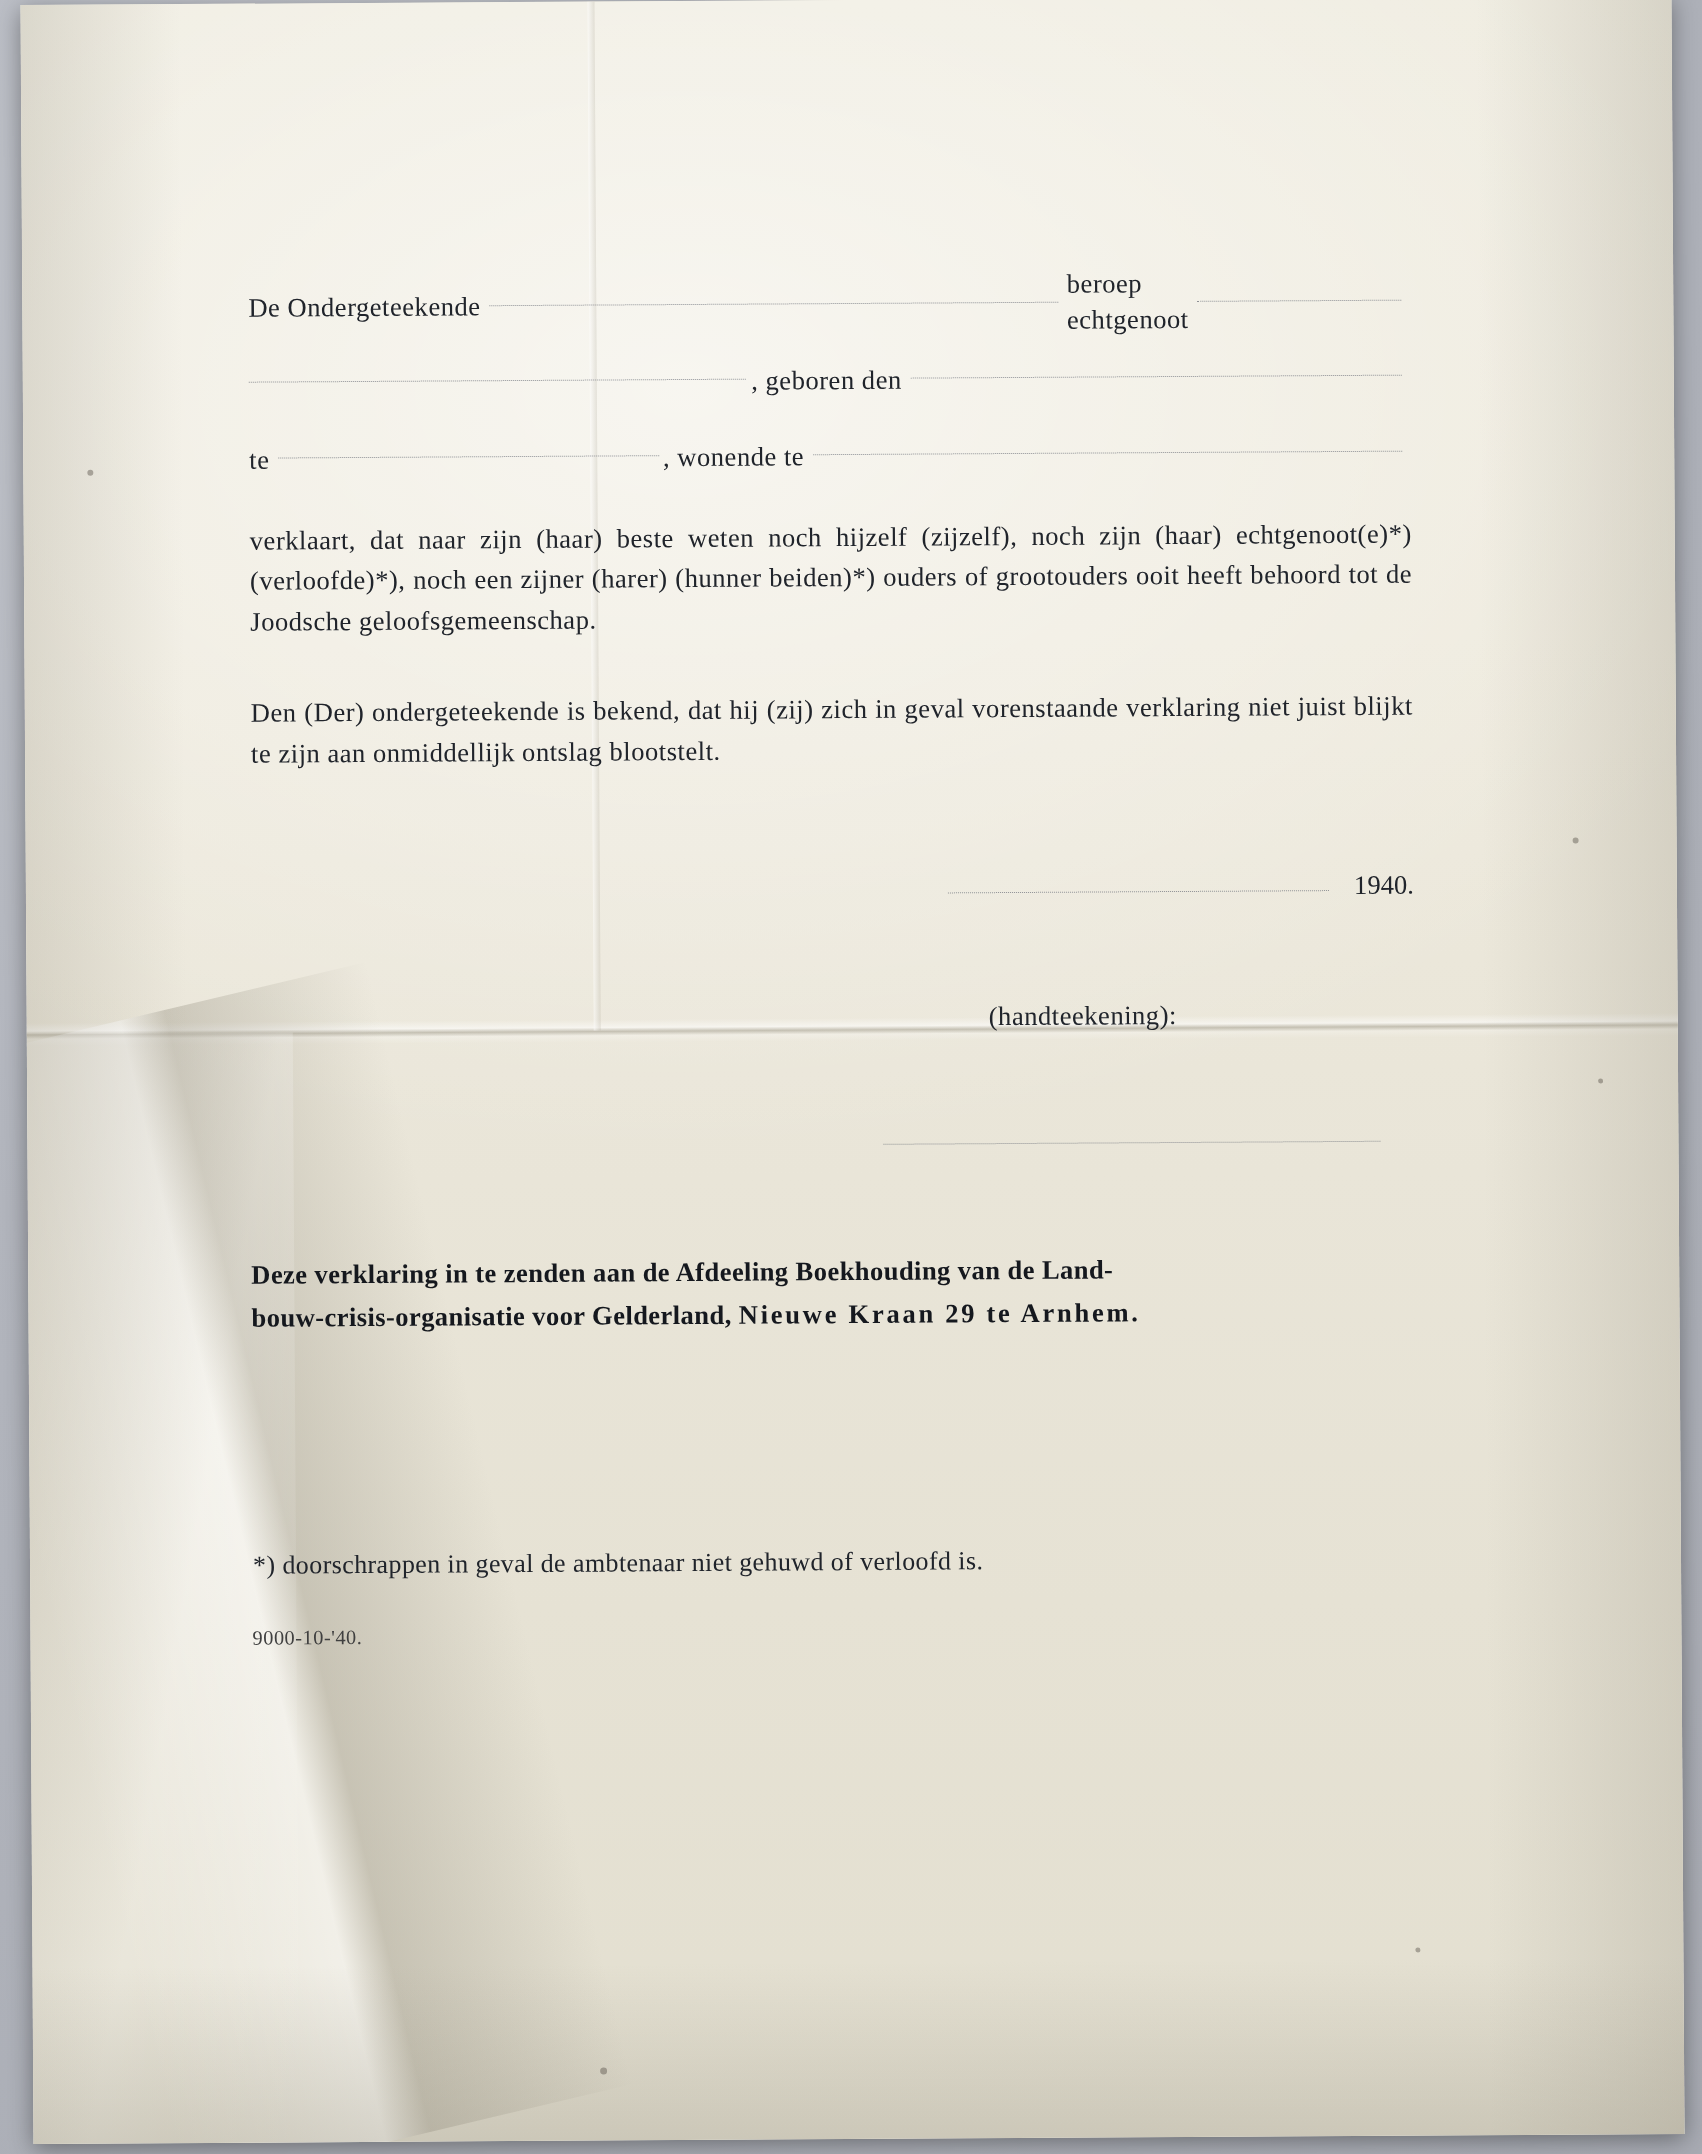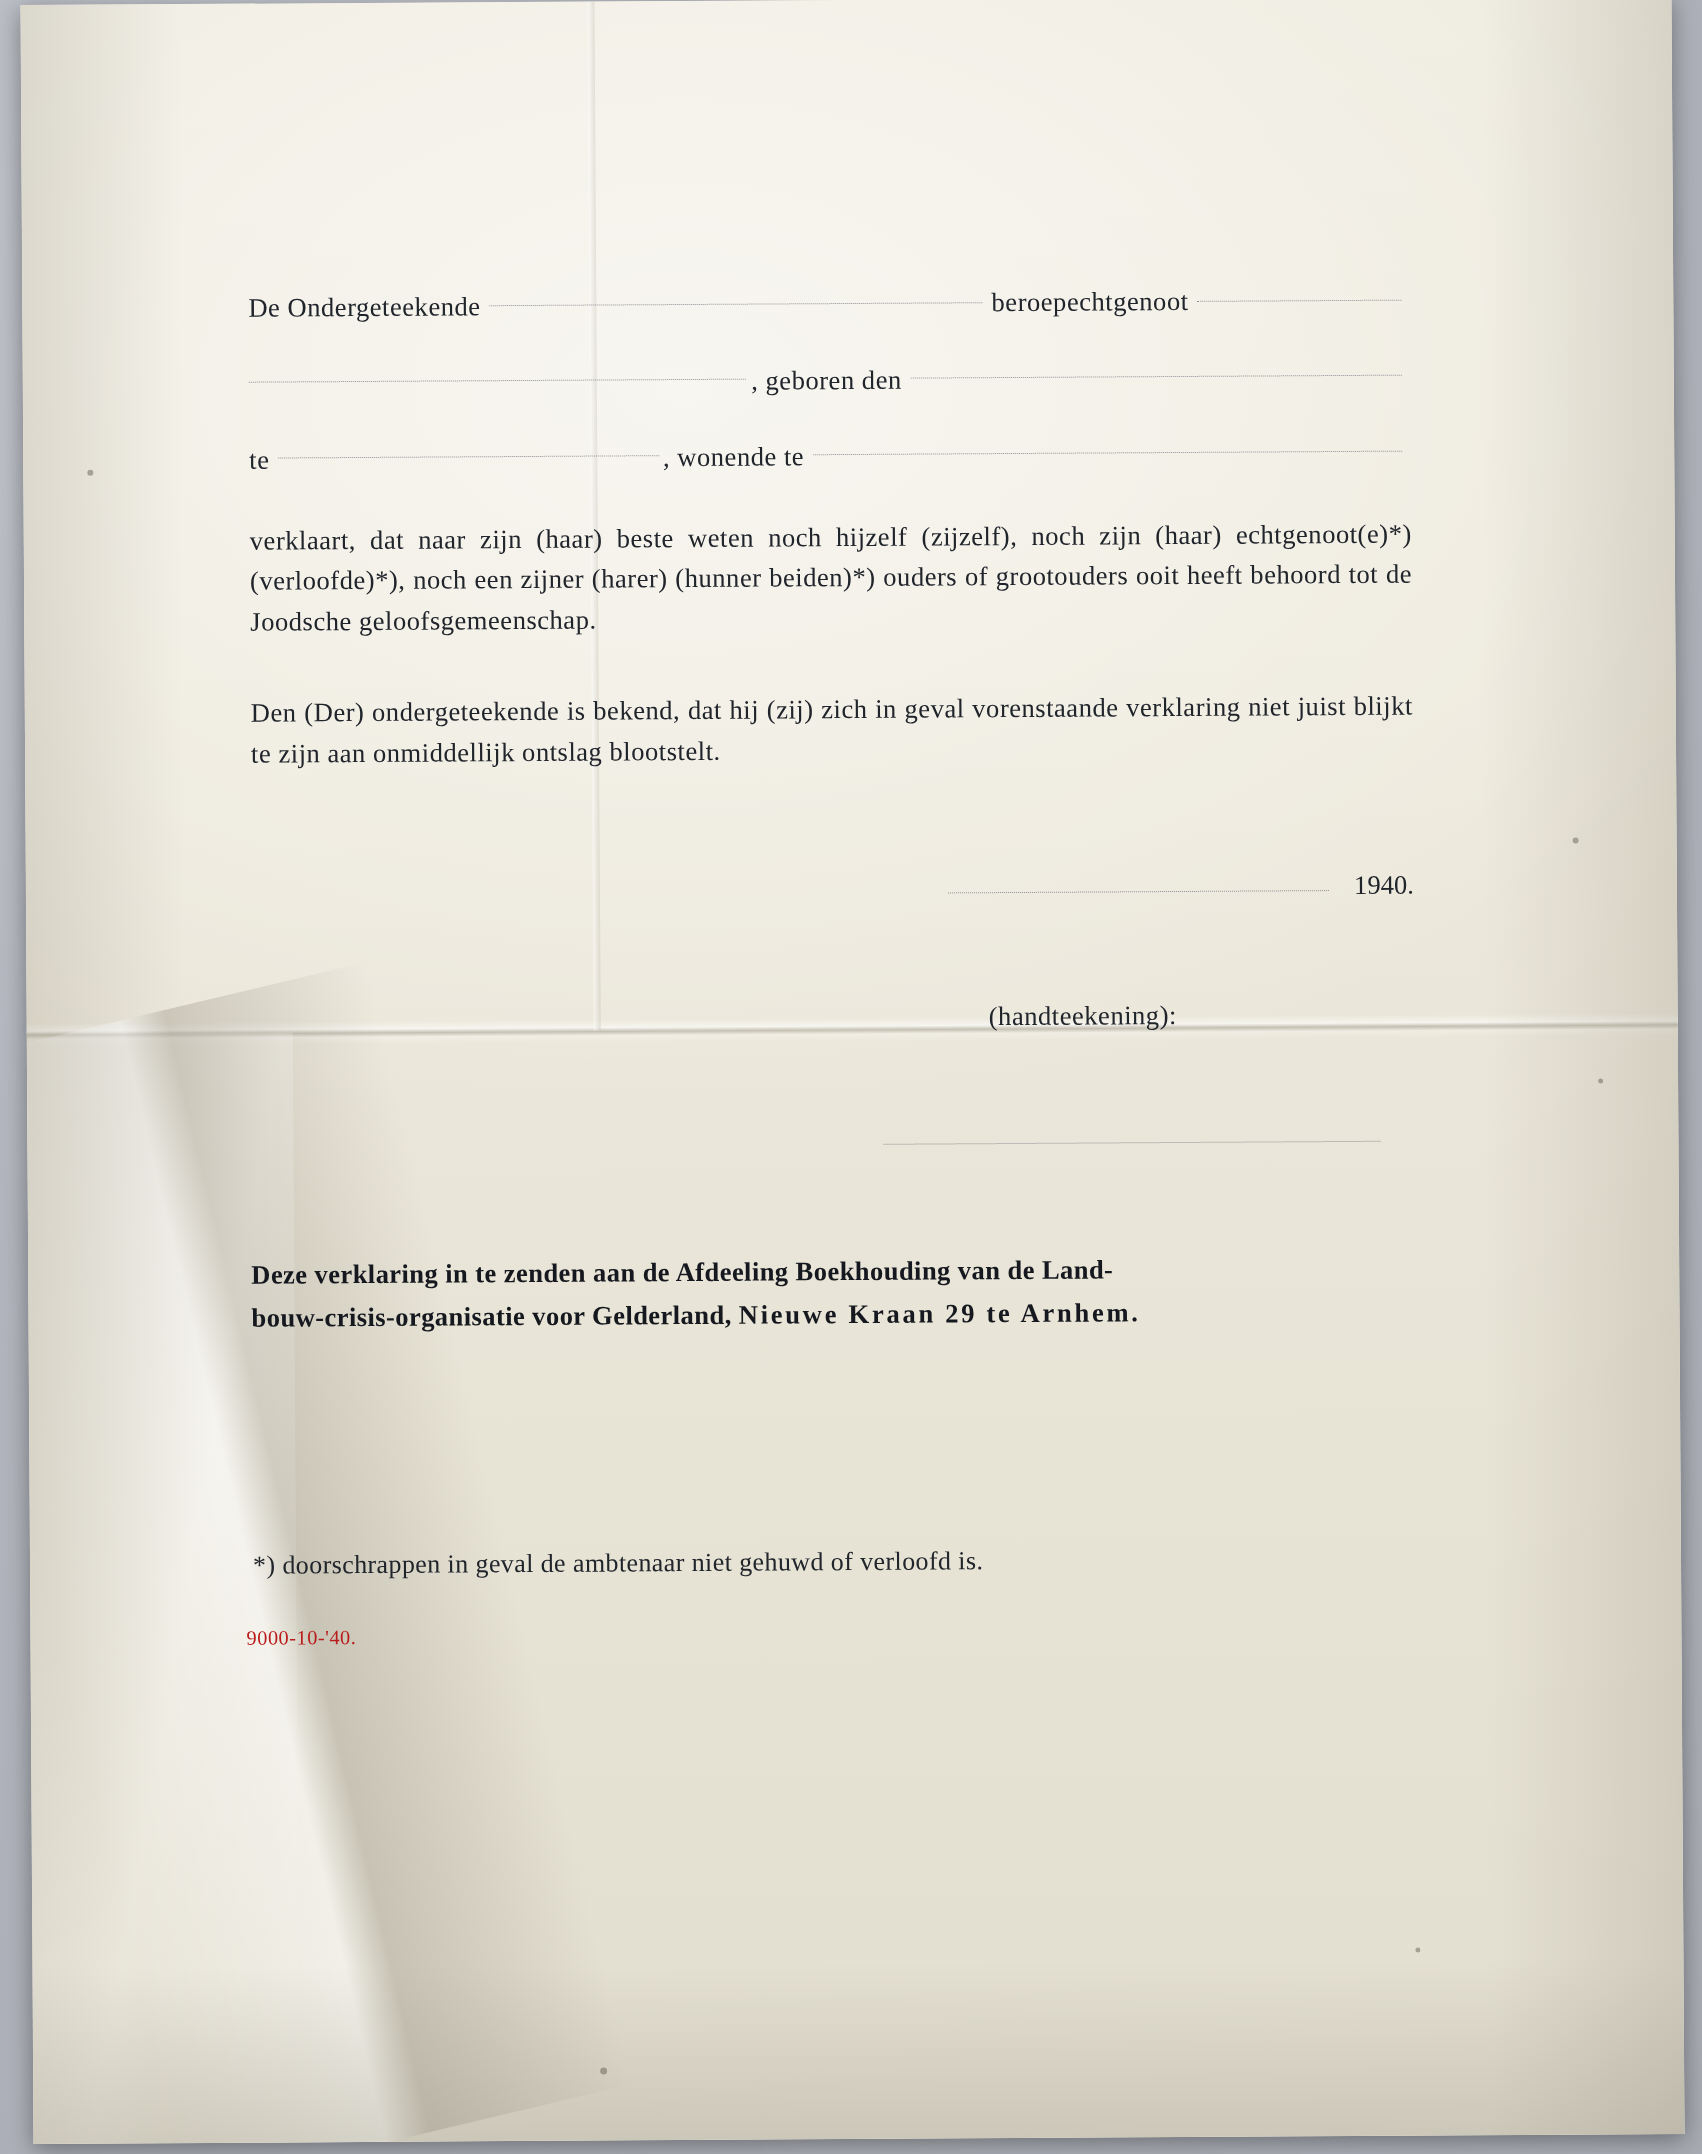--- a/index.html
+++ b/index.html
@@ -88,21 +88,21 @@
     border-bottom: 1.8px dotted #7d8087;
     height: 0.9px;
     margin: 0 8.9px 8px 8.9px;
     opacity: .85;
   }
 
   .lbl { white-space: nowrap; }
 
   .beroep-block {
     display: flex;
-    flex-direction: row;
+    flex-direction: column;
     line-height: 1.35;
     white-space: nowrap;
   }
 
   .para {
     margin-top: 23px;
     line-height: 1.52;
     text-align: justify;
     text-justify: inter-word;
     font-size: 26.6px;
@@ -159,24 +159,24 @@
   .footnote {
     position: absolute;
     left: 223px;
     top: 1547px;
     font-size: 26px;
     color: #20242b;
     letter-spacing: 0.4px;
   }
   .printcode {
     position: absolute;
-    left: 216px;
+    left: 222px;
     top: 1623px;
     font-size: 20.4px;
-    color: #b91c1c;
+    color: #404040;
     letter-spacing: 0.5px;
   }
 
   
   .speck {
     position: absolute;
     background: rgba(90,85,75,0.45);
     border-radius: 50%;
     pointer-events: none;
   }

